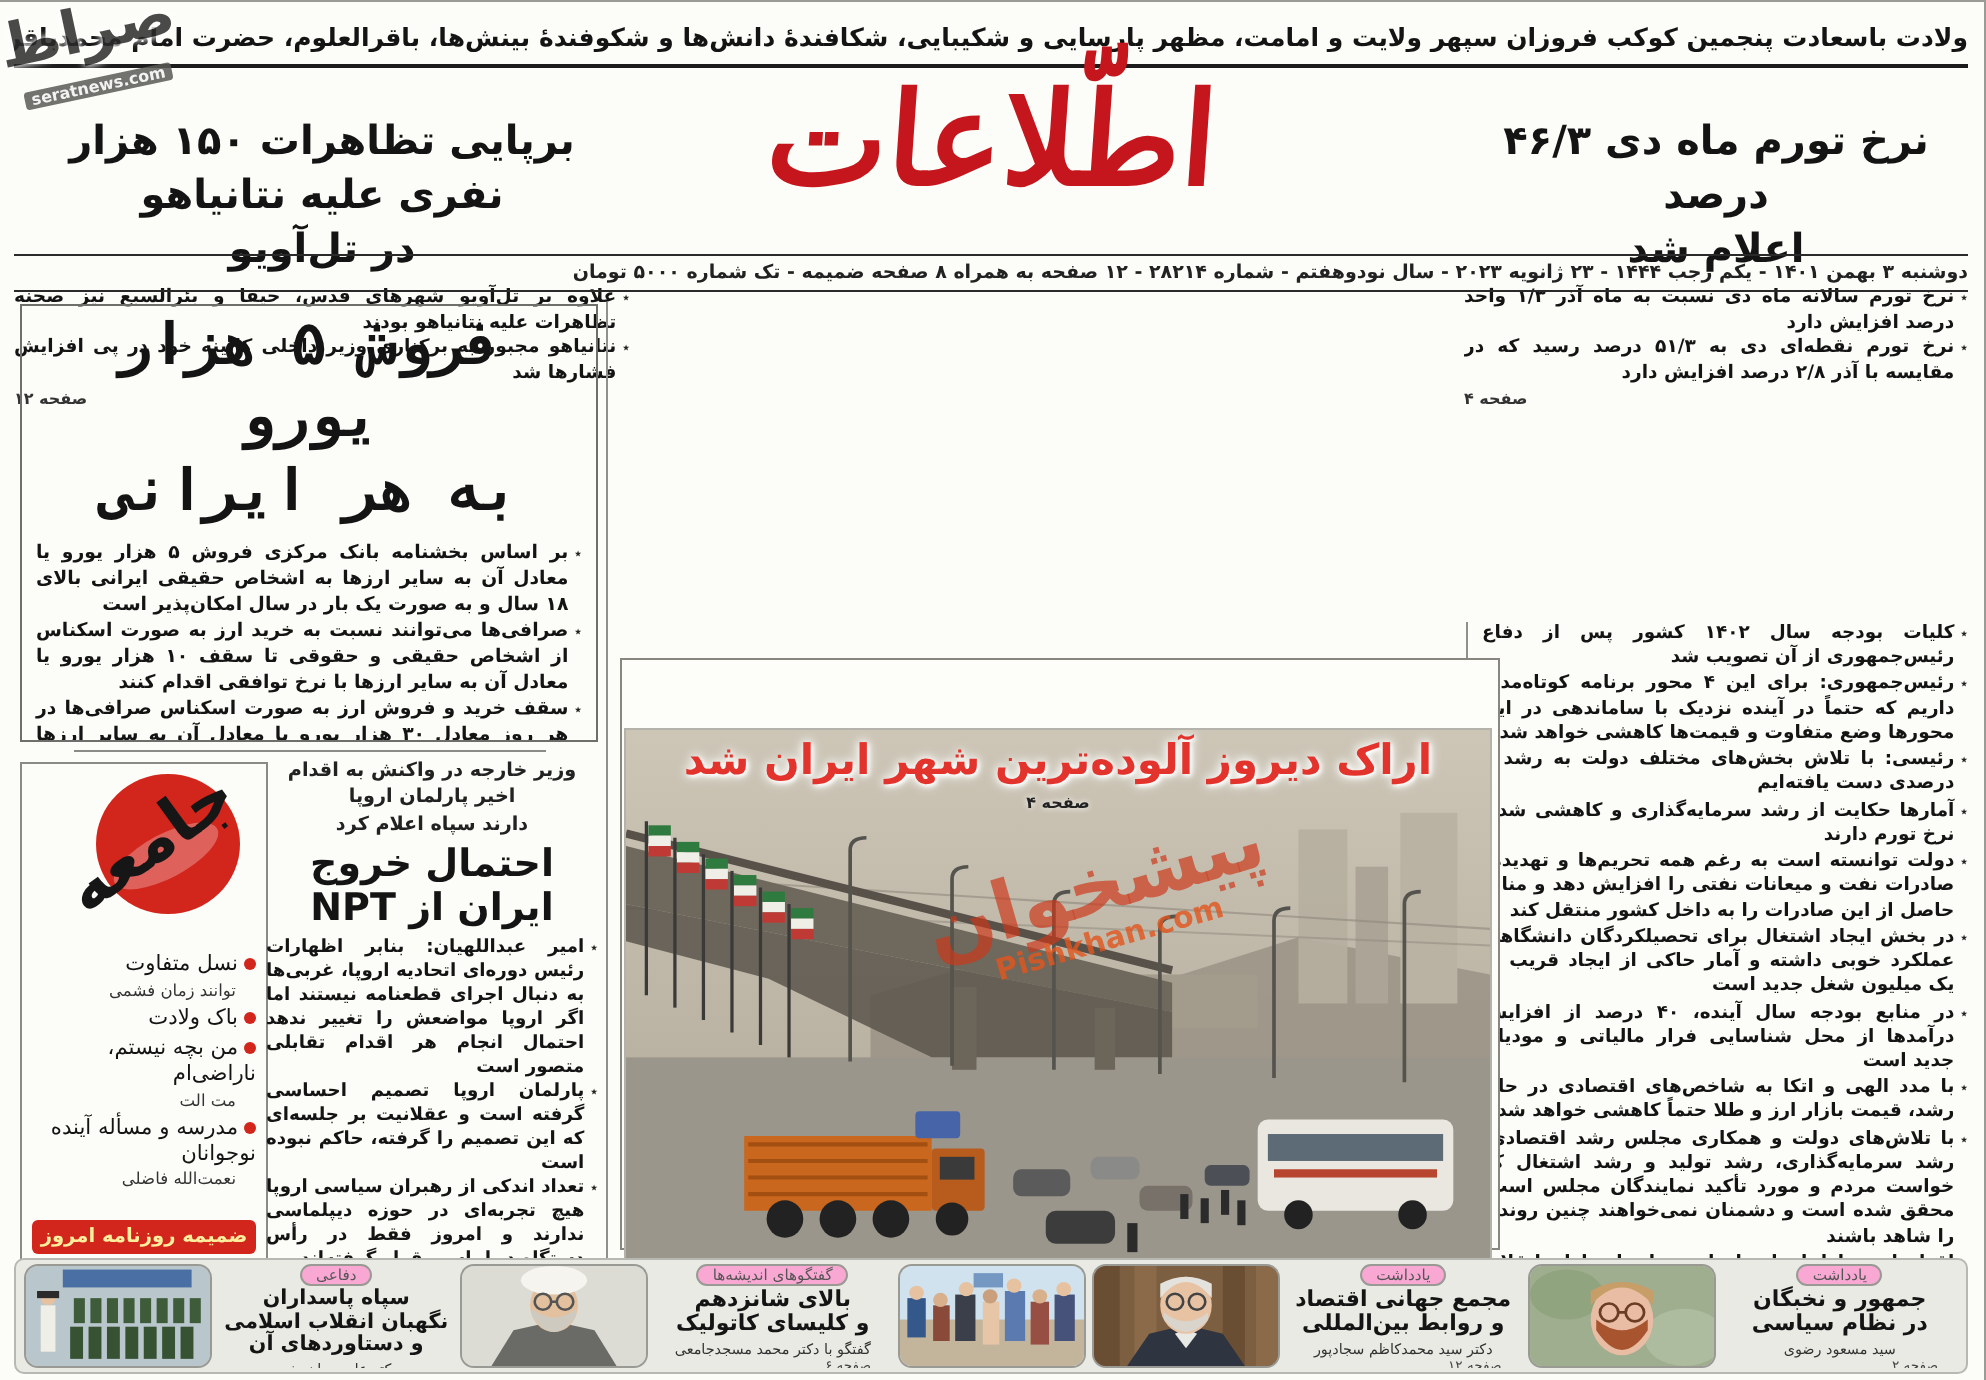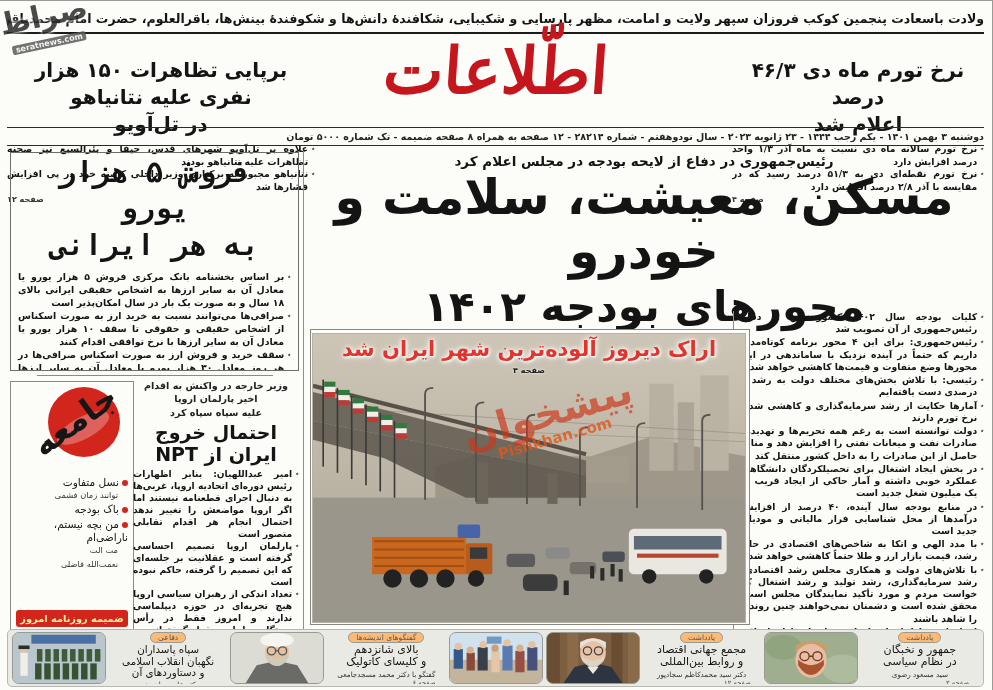--- a/index.html
+++ b/index.html
@@ -59,36 +59,36 @@
   .main-area{position:absolute;left:297px;right:0;top:0;bottom:0;}
   .main-head{position:absolute;top:0;left:0;right:0;text-align:center;}
   .main-kicker{font-size:13.5px;font-weight:bold;margin-top:2px;}
   .main-h1{font-size:49px;font-weight:bold;line-height:1.1;margin-top:2px;}
   .main-h2{font-size:42px;font-weight:bold;line-height:1.05;margin-top:6px;}
   .main-bullets{position:absolute;right:0;top:160px;bottom:4px;width:243px;border-left:1px solid #8f8f8b;
                 padding-left:7px;overflow:hidden;}
   .main-bullets .blt{font-size:9.2px;line-height:1.33;margin-bottom:1px;}
   .photo-box{position:absolute;left:6px;top:178px;width:432px;height:288px;border:1px solid #87877f;
              background:#fdfdf9;padding:3px;}
-  .photo-inner{position:relative;width:100%;height:100%;border:1px solid #b3b3ac;overflow:hidden;}
+  .photo-inner{position:relative;width:100%;height:100%;border:1px solid #b3b3ac;overflow:hidden;margin-top:31px;}
   .photo-inner svg{display:block;width:100%;height:100%;}
   .photo-headline{position:absolute;top:3px;left:0;right:0;text-align:center;font-size:21px;font-weight:bold;
                   color:#e2342c;text-shadow:0 0 4px #fff,0 0 7px #fff,1px 1px 2px #fff;z-index:5;}
   .photo-page{position:absolute;top:32px;left:0;right:0;text-align:center;font-size:8px;font-weight:bold;color:#222;
               text-shadow:0 0 3px #fff;z-index:5;}
   .pishkhan{position:absolute;top:60px;left:150px;transform:rotate(-16deg);text-align:center;z-index:4;opacity:.85;}
   .pishkhan .fa{font-size:40px;font-weight:bold;color:rgba(205,55,25,.8);line-height:.9;display:block;}
   .pishkhan .en{font-size:15px;font-weight:bold;color:rgba(225,85,30,.95);display:block;}
   
   .bottom-strip{position:absolute;left:8px;right:8px;bottom:4px;height:52px;background:#eaeae4;
                 border:1px solid #b8b8b2;border-radius:5px;display:flex;align-items:stretch;gap:3px;padding:2px 4px;}
   .b-card{flex:1.15 1 0;min-width:0;text-align:center;overflow:hidden;display:flex;flex-direction:column;}
   .pill{font-size:7.6px;color:#555;border:1px solid #9a9a94;border-radius:8px;padding:0 7px;width:fit-content;
-        margin:0 auto 1px;background:#fdba74;white-space:nowrap;}
-  .b-title{font-size:11px;font-weight:normal;line-height:1.12;white-space:nowrap;}
+        margin:0 auto 1px;background:#f9a8d4;white-space:nowrap;}
+  .b-title{font-size:11px;font-weight:bold;line-height:1.12;white-space:nowrap;}
   .b-title.s3{font-size:10.3px;}
   .b-author{font-size:7.2px;color:#333;margin-top:1px;white-space:nowrap;}
   .b-page{font-size:6.8px;color:#444;text-align:right;padding-right:10px;}
   .b-photo{flex:0 0 92px;border:1px solid #9a9a94;border-radius:7px;overflow:hidden;background:#ccc;}
   .b-photo svg{display:block;width:100%;height:100%;}
 </style>
 </head>
 <body>
 
 <div class="page">
@@ -173,59 +173,55 @@
         <div class="jame-box">
           <div class="jame-logo">
             <div class="jame-circle"></div>
             <div class="jame-word">جامعه</div>
           </div>
           <div class="jame-item">
             <div class="jame-t"><span class="dot"></span><span>نسل متفاوت</span></div>
             <div class="jame-a">توانند زمان فشمی</div>
           </div>
           <div class="jame-item">
-            <div class="jame-t"><span class="dot"></span><span>باک بودجه</span></div>
+            <div class="jame-t"><span class="dot"></span><span>باک ولادت</span></div>
           </div>
           <div class="jame-item">
             <div class="jame-t"><span class="dot"></span><span>من بچه نیستم، ناراضی‌ام</span></div>
             <div class="jame-a">مت الت</div>
           </div>
           <div class="jame-item">
+            <div class="jame-t"><span class="dot"></span><span>مدرسه و مسأله آینده نوجوانان</span></div>
             <div class="jame-a">نعمت‌الله فاضلی</div>
           </div>
           <div class="jame-btn">ضمیمه روزنامه امروز</div>
         </div>
 
         <div class="npt-col">
           <div class="kicker-sm">وزیر خارجه در واکنش به اقدام اخیر پارلمان اروپا</div>
-          <div class="kicker-sm">علیه سپاه سپاه کرد</div>
+          <div class="kicker-sm">دارند سپاه اعلام کرد</div>
           <div class="npt-h">احتمال خروج ایران از NPT</div>
           <div class="blt">
               <span class="star">٭</span>
               <span>امیر عبداللهیان: بنابر اظهارات رئیس دوره‌ای اتحادیه اروپا، غربی‌ها به دنبال اجرای قطعنامه نیستند اما اگر اروپا مواضعش را تغییر ندهد احتمال انجام هر اقدام تقابلی متصور است</span>
             </div>
           <div class="blt">
               <span class="star">٭</span>
               <span>پارلمان اروپا تصمیم احساسی گرفته است و عقلانیت بر جلسه‌ای که این تصمیم را گرفته، حاکم نبوده است</span>
             </div>
           <div class="blt">
               <span class="star">٭</span>
               <span>تعداد اندکی از رهبران سیاسی اروپا هیچ تجربه‌ای در حوزه دیپلماسی ندارند و امروز فقط در رأس دستگاه دیپلماسی قرار گرفته‌اند</span>
             </div>
 
         </div>
       </div>
     </div>
 
     <div class="main-area">
-      <div class="main-head">
-        <div class="main-kicker">رئیس‌جمهوری در دفاع از لایحه بودجه در مجلس اعلام کرد</div>
-        <div class="main-h1">مسکن، معیشت، سلامت و خودرو</div>
-        <div class="main-h2">محورهای بودجه ۱۴۰۲</div>
-      </div>
 
       <div class="main-bullets">
         <div class="blt">
             <span class="star">٭</span>
             <span>کلیات بودجه سال ۱۴۰۲ کشور پس از دفاع رئیس‌جمهوری از آن تصویب شد</span>
           </div>
         <div class="blt">
             <span class="star">٭</span>
             <span>رئیس‌جمهوری: برای این ۴ محور برنامه کوتاه‌مدت داریم که حتماً در آینده نزدیک با ساماندهی در این محورها وضع متفاوت و قیمت‌ها کاهشی خواهد شد</span>
           </div>

